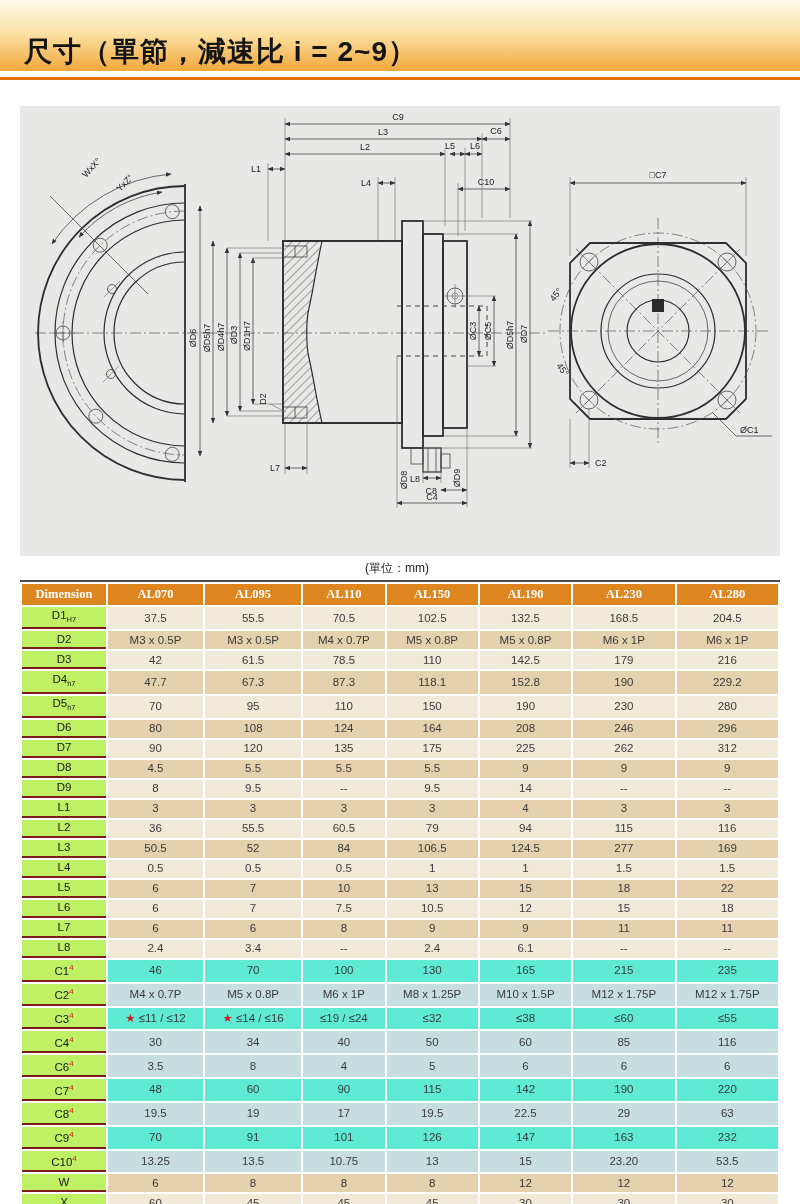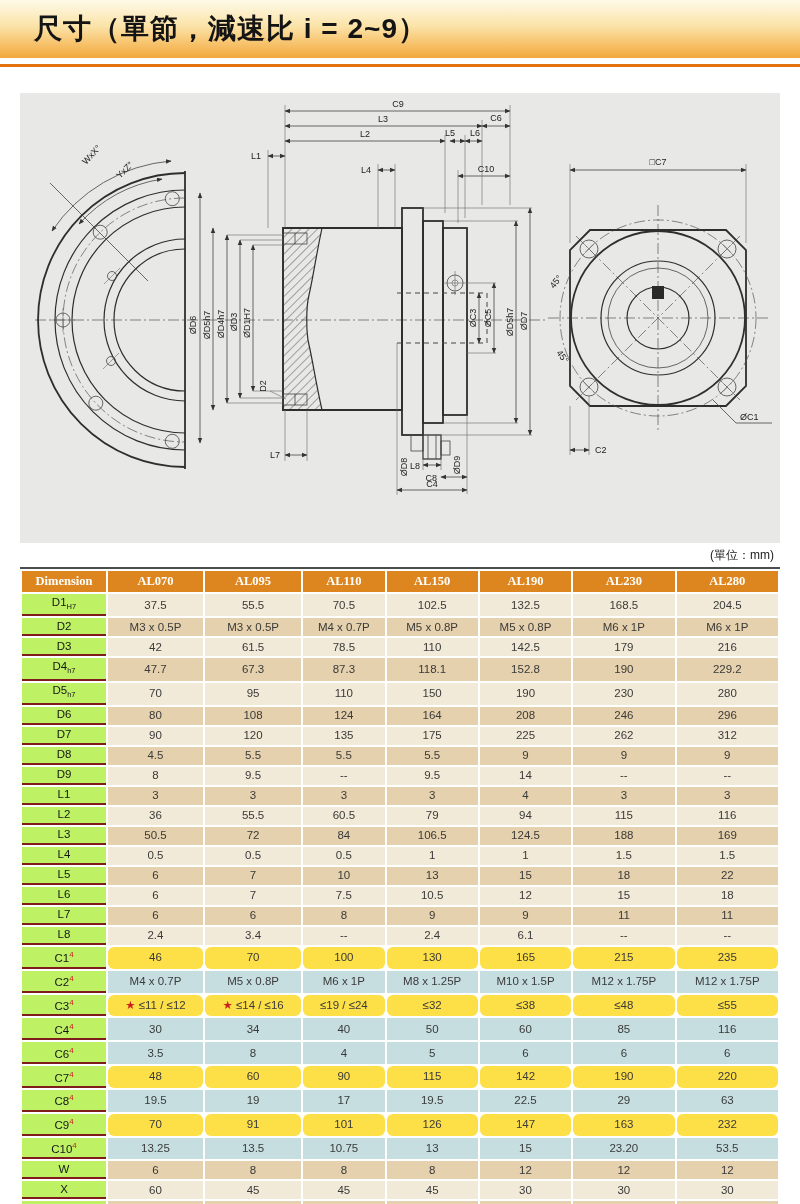--- a/index.html
+++ b/index.html
@@ -1,34 +1,34 @@
 <!DOCTYPE html>
 <html><head>
 <meta charset="utf-8">
 <style>
   html,body{margin:0;padding:0;background:#fff;}
   body{width:800px;font-family:"Liberation Sans",sans-serif;color:#222;}
-  .titlebar{height:58px;background:linear-gradient(180deg,#fefae8 0%,#fbe3a8 45%,#f3a83b 100%);
-    display:flex;align-items:center;padding:0 34px;box-sizing:border-box;}
+  .titlebar{height:71px;background:linear-gradient(180deg,#fefae8 0%,#fbe3a8 45%,#f3a83b 100%);
+    display:flex;align-items:flex-end;padding:0 24px;box-sizing:border-box;}
   .titlebar h1{margin:0;font-size:28px;font-weight:bold;color:#141414;letter-spacing:1px;}
   .title-rule{height:3px;background:#e2730d;margin-top:6px;}
   .content{padding:0 20px;box-sizing:border-box;}
   .panel{margin-top:26px;background:#e8e8e6;}
   .panel svg{display:block;}
-  .unit{text-align:right;font-size:12px;color:#222;margin:4px 6px 3px 0;}
+  .unit{text-align:center;font-size:12px;color:#222;margin:4px 6px 3px 0;}
   .table-wrap{border-top:2px solid #4d4d4d;border-bottom:2px solid #3a3a3a;}
   table{width:100%;border-collapse:separate;border-spacing:2px;font-size:11.5px;}
   th{background:#dd861f;color:#fff;font-weight:bold;font-size:12.5px;padding:3px 0;font-family:Liberation Serif, serif;}
   th.dim-col{width:84px;}
   td{text-align:center;padding:1.5px 0;color:#3a3a3a;line-height:13px;}
   td.rowlabel{background:#bef264;color:#161616;border-bottom:2px solid #7f1d1d;}
   tr.tan.light td:not(.rowlabel){background:#f2ead8;}
   tr.tan.dark  td:not(.rowlabel){background:#e5d1ad;}
   tr.teal.light td:not(.rowlabel){background:#c7dee1;}
-  tr.teal.dark  td:not(.rowlabel){background:#fde047;border-radius:6px;}
+  tr.teal.dark  td:not(.rowlabel){background:#5eead4;}
   sub{font-size:7.5px;}
   sup.red{font-size:8px;}
   .red{color:#cc2020;}
   
   .ln{stroke:#2e2e2e;stroke-width:1.8;fill:none;}
   .md{stroke:#2e2e2e;stroke-width:1.2;fill:none;}
   .tn{stroke:#444;stroke-width:0.8;fill:none;}
   .xt{stroke:#666;stroke-width:0.6;fill:none;}
   .cl{stroke:#555;stroke-width:0.7;fill:none;stroke-dasharray:11 3 2 3;}
   .dsh{stroke:#444;stroke-width:1;fill:none;stroke-dasharray:5 4;}
@@ -356,25 +356,25 @@
             <td>55.5</td>
             <td>60.5</td>
             <td>79</td>
             <td>94</td>
             <td>115</td>
             <td>116</td>
           </tr>
           <tr class="tan dark">
             <td class="rowlabel">L3</td>
             <td>50.5</td>
-            <td>72</td>
+            <td>52</td>
             <td>84</td>
             <td>106.5</td>
             <td>124.5</td>
-            <td>188</td>
+            <td>277</td>
             <td>169</td>
           </tr>
           <tr class="tan light">
             <td class="rowlabel">L4</td>
             <td>0.5</td>
             <td>0.5</td>
             <td>0.5</td>
             <td>1</td>
             <td>1</td>
             <td>1.5</td>
@@ -440,21 +440,21 @@
             <td>M12 x 1.75P</td>
             <td>M12 x 1.75P</td>
           </tr>
           <tr class="teal dark">
             <td class="rowlabel">C3<sup class="red">4</sup></td>
             <td><span class="red">★ </span>≤11 / ≤12</td>
             <td><span class="red">★ </span>≤14 / ≤16</td>
             <td>≤19 / ≤24</td>
             <td>≤32</td>
             <td>≤38</td>
-            <td>≤48</td>
+            <td>≤60</td>
             <td>≤55</td>
           </tr>
           <tr class="teal light">
             <td class="rowlabel">C4<sup class="red">4</sup></td>
             <td>30</td>
             <td>34</td>
             <td>40</td>
             <td>50</td>
             <td>60</td>
             <td>85</td>

